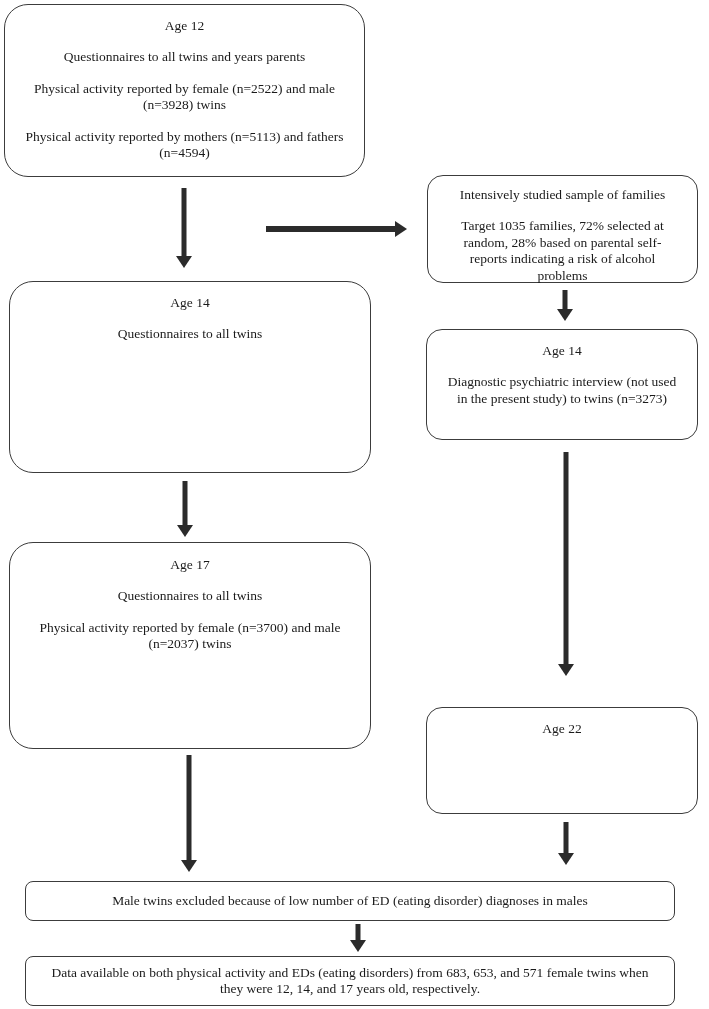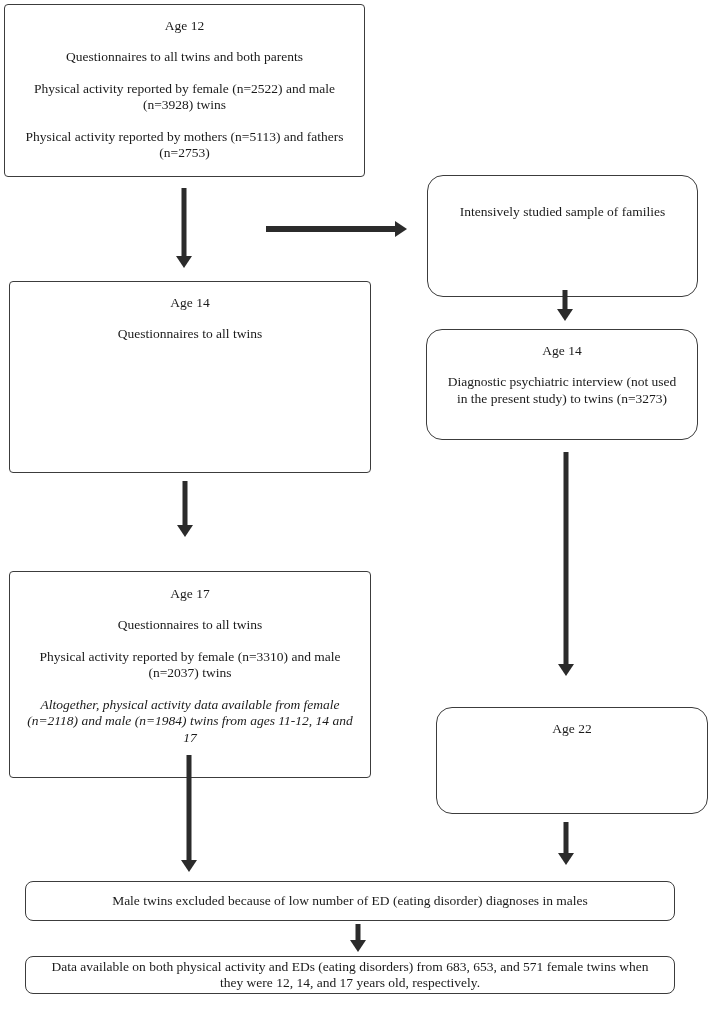--- a/index.html
+++ b/index.html
@@ -20,33 +20,33 @@
     position: absolute;
     border: 1.3px solid #3c3c3c;
     background: #ffffff;
     text-align: center;
     font-size: 13.5px;
     line-height: 1.22;
     box-sizing: border-box;
   }
   .box p { margin: 0 0 15px 0; }
   .box p:last-child { margin-bottom: 0; }
-  .big { border-radius: 4px; }
+  .big { border-radius: 24px; }
   .mid { border-radius: 16px; }
   .wide { border-radius: 8px; display: flex; align-items: center; justify-content: center; }
   .italic { font-style: italic; }
 
   #box-age12      { left: 4px;   top: 4px;   width: 361px; height: 173px; padding: 13px 14px 0; }
-  #box-intensive  { left: 427px; top: 175px; width: 271px; height: 122px; padding: 28px 18px 0; }
+  #box-intensive  { left: 427px; top: 175px; width: 271px; height: 108px; padding: 11px 18px 0; }
   #box-age14-left { left: 9px;   top: 281px; width: 362px; height: 192px; padding: 13px 12px 0; }
   #box-age14-right{ left: 426px; top: 329px; width: 272px; height: 111px; padding: 13px 20px 0; }
-  #box-age17      { left: 9px;   top: 542px; width: 362px; height: 207px; padding: 14px 12px 0; margin-top: 29px; }
-  #box-age22      { left: 436px; top: 707px; width: 272px; height: 107px; padding: 13px 26px 0; }
+  #box-age17      { left: 9px;   top: 542px; width: 362px; height: 207px; padding: 14px 12px 0; }
+  #box-age22      { left: 426px; top: 707px; width: 272px; height: 107px; padding: 13px 26px 0; }
   #box-excluded   { left: 25px;  top: 881px; width: 650px; height: 40px;  padding: 0 20px; }
-  #box-final      { left: 25px;  top: 956px; width: 650px; height: 38px;  padding: 4px 16px; align-items: center; }
+  #box-final      { left: 25px;  top: 956px; width: 650px; height: 50px;  padding: 4px 16px; align-items: center; }
 
   
   .varrow { position: absolute; width: 17px; }
   .varrow .shaft {
     position: absolute; left: 50%; transform: translateX(-50%);
     top: 0; bottom: 11px; width: 5px; background: #2b2b2b;
   }
   .varrow .head {
     position: absolute; left: 50%; transform: translateX(-50%);
     bottom: 0; width: 0; height: 0;
@@ -76,44 +76,44 @@
   #arrow-age22-down   { left: 557px; top: 822px; height: 43px;  }
   #arrow-excluded-down{ left: 349px; top: 924px; height: 28px;  }
 </style>
 </head>
 <body>
 
 <div id="canvas">
 
   <div class="box big" id="box-age12">
     <p>Age 12</p>
-    <p>Questionnaires to all twins and both parents</p>
+    <p>Questionnaires to all twins and years parents</p>
     <p>Physical activity reported by female (n=2522) and male (n=3928) twins</p>
-    <p>Physical activity reported by mothers (n=5113) and fathers (n=2753)</p>
+    <p>Physical activity reported by mothers (n=5113) and fathers (n=4594)</p>
   </div>
 
   <div class="box mid" id="box-intensive">
     <p>Intensively studied sample of families</p>
+    <p>Target 1035 families, 72% selected at random, 28% based on parental self-reports indicating a risk of alcohol problems</p>
   </div>
 
   <div class="box big" id="box-age14-left">
     <p>Age 14</p>
     <p>Questionnaires to all twins</p>
   </div>
 
   <div class="box mid" id="box-age14-right">
     <p>Age 14</p>
     <p>Diagnostic psychiatric interview (not used in the present study) to twins (n=3273)</p>
   </div>
 
   <div class="box big" id="box-age17">
     <p>Age 17</p>
     <p>Questionnaires to all twins</p>
-    <p>Physical activity reported by female (n=3310) and male (n=2037) twins</p>
-    <p class="italic">Altogether, physical activity data available from female (n=2118) and male (n=1984) twins from ages 11-12, 14 and 17</p>
+    <p>Physical activity reported by female (n=3700) and male (n=2037) twins</p>
   </div>
 
   <div class="box mid" id="box-age22">
     <p>Age 22</p>
   </div>
 
   <div class="box wide" id="box-excluded">
     <p>Male twins excluded because of low number of ED (eating disorder) diagnoses in males</p>
   </div>
 

